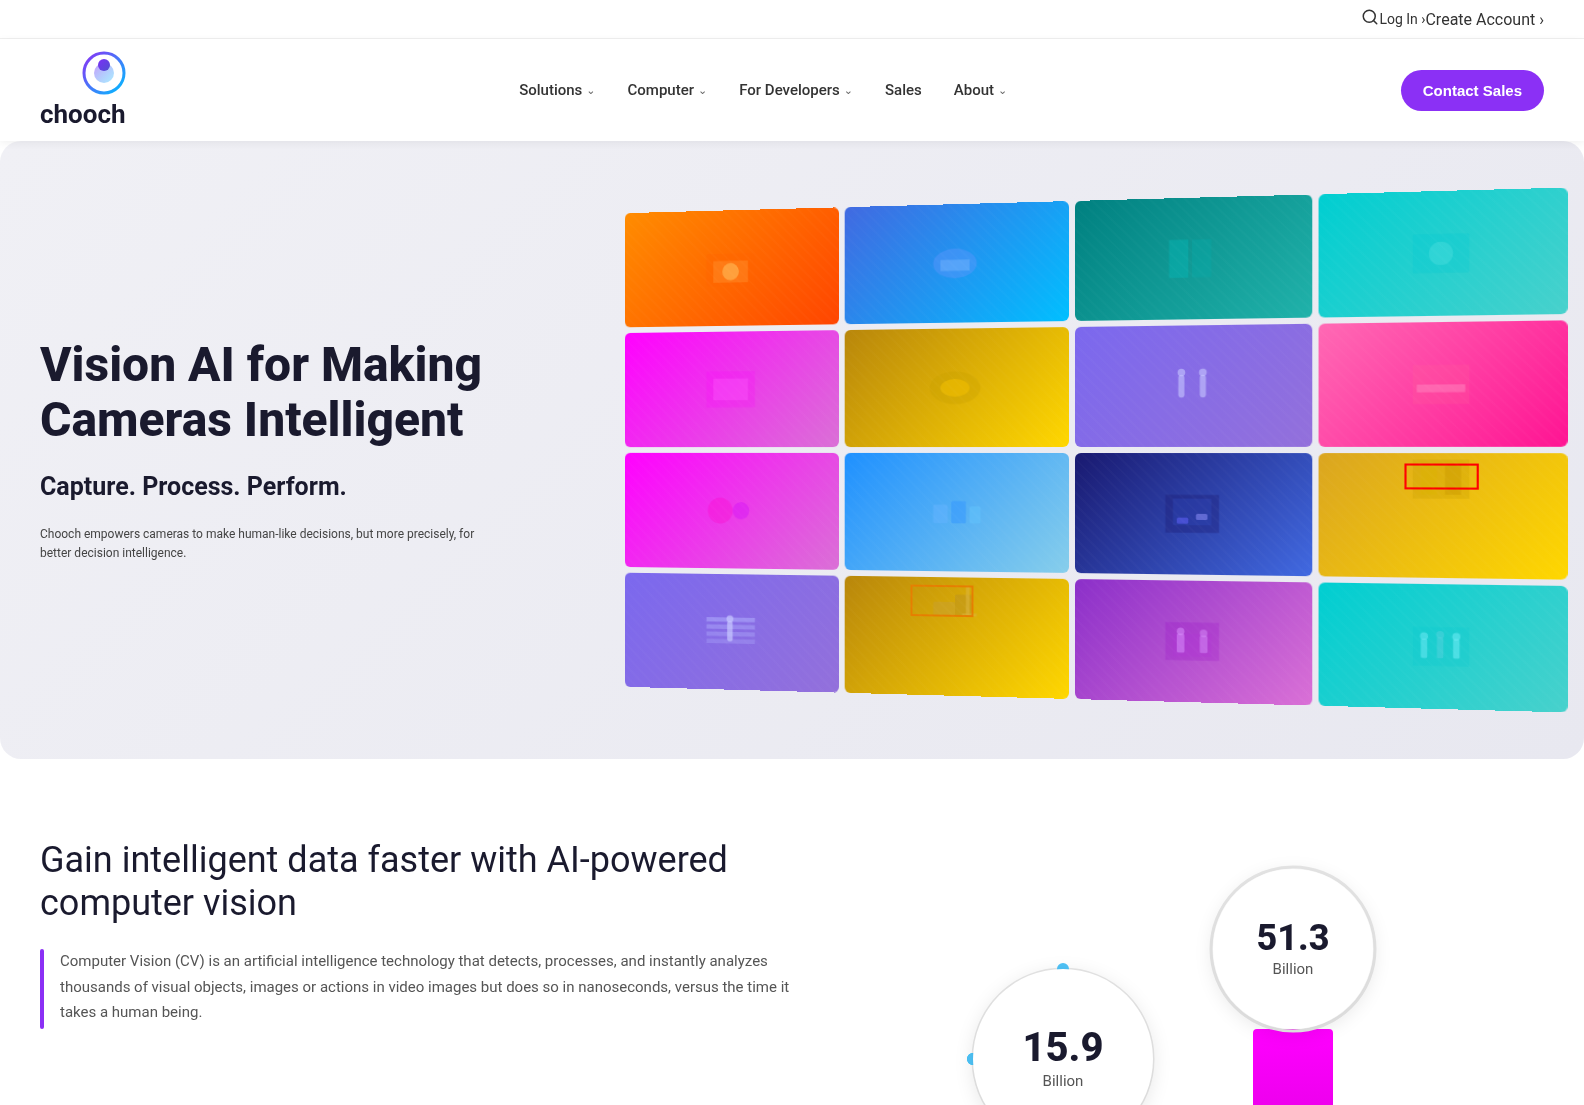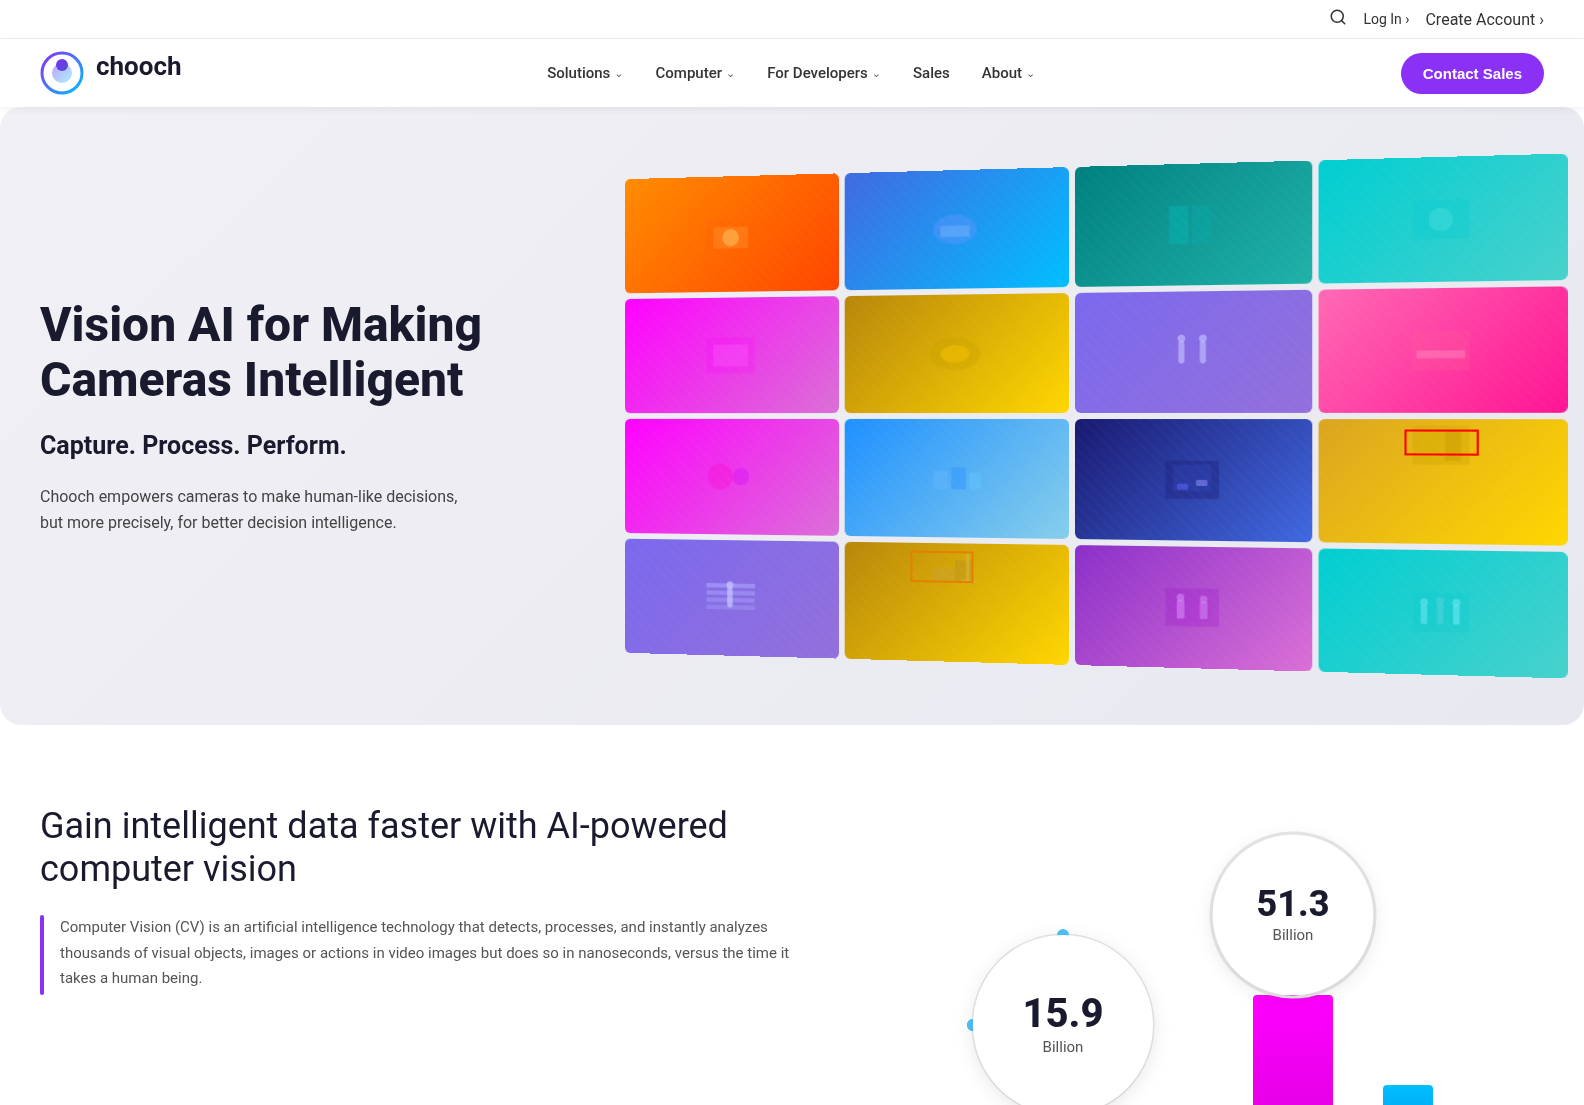--- a/index.html
+++ b/index.html
@@ -3,21 +3,21 @@
   <meta charset="utf-8">
   <style>
     *, *::before, *::after { box-sizing: border-box; margin: 0; padding: 0; }
     body { font-family: -apple-system, BlinkMacSystemFont, 'Segoe UI', Roboto, sans-serif; background: #fff; color: #1a1a2e; overflow-x: hidden; }
 
     
     .top-bar {
       display: flex;
       justify-content: flex-end;
       align-items: center;
-      gap: 16px;
+      gap: 0;
       padding: 8px 40px;
       background: #fff;
       border-bottom: 1px solid #f0f0f0;
     }
     .top-bar-search { cursor: pointer; color: #333; }
     .top-bar-login { font-size: 14px; color: #333; cursor: pointer; }
     .top-bar-create { font-size: 16px; color: #333; cursor: pointer; }
 
     
     nav {
@@ -26,23 +26,24 @@
       justify-content: space-between;
       padding: 12px 40px;
       background: #fff;
       box-shadow: 0 2px 8px rgba(0,0,0,0.06);
       position: sticky;
       top: 0;
       z-index: 100;
     }
     .logo {
       display: flex;
-      align-items: flex-start;
-      gap: 12px;
+      align-items: flex-end;
+      gap: 4px;
       text-decoration: none;
+      flex-direction: column;
     }
     .logo-icon {
       width: 44px;
       height: 44px;
     }
     .logo-text {
       font-size: 26px;
       font-weight: 700;
       color: #1a1a2e;
     }
@@ -97,21 +98,21 @@
       color: #1a1a2e;
       margin-bottom: 24px;
     }
     .hero-subtitle {
       font-size: 25px;
       font-weight: 700;
       color: #1a1a2e;
       margin-bottom: 24px;
     }
     .hero-desc {
-      font-size: 16px;
+      font-size: 12px;
       color: #444;
       line-height: 1.6;
       max-width: 440px;
     }
 
     
     .camera-grid {
       flex: 1;
       display: grid;
       grid-template-columns: repeat(4, 1fr);

